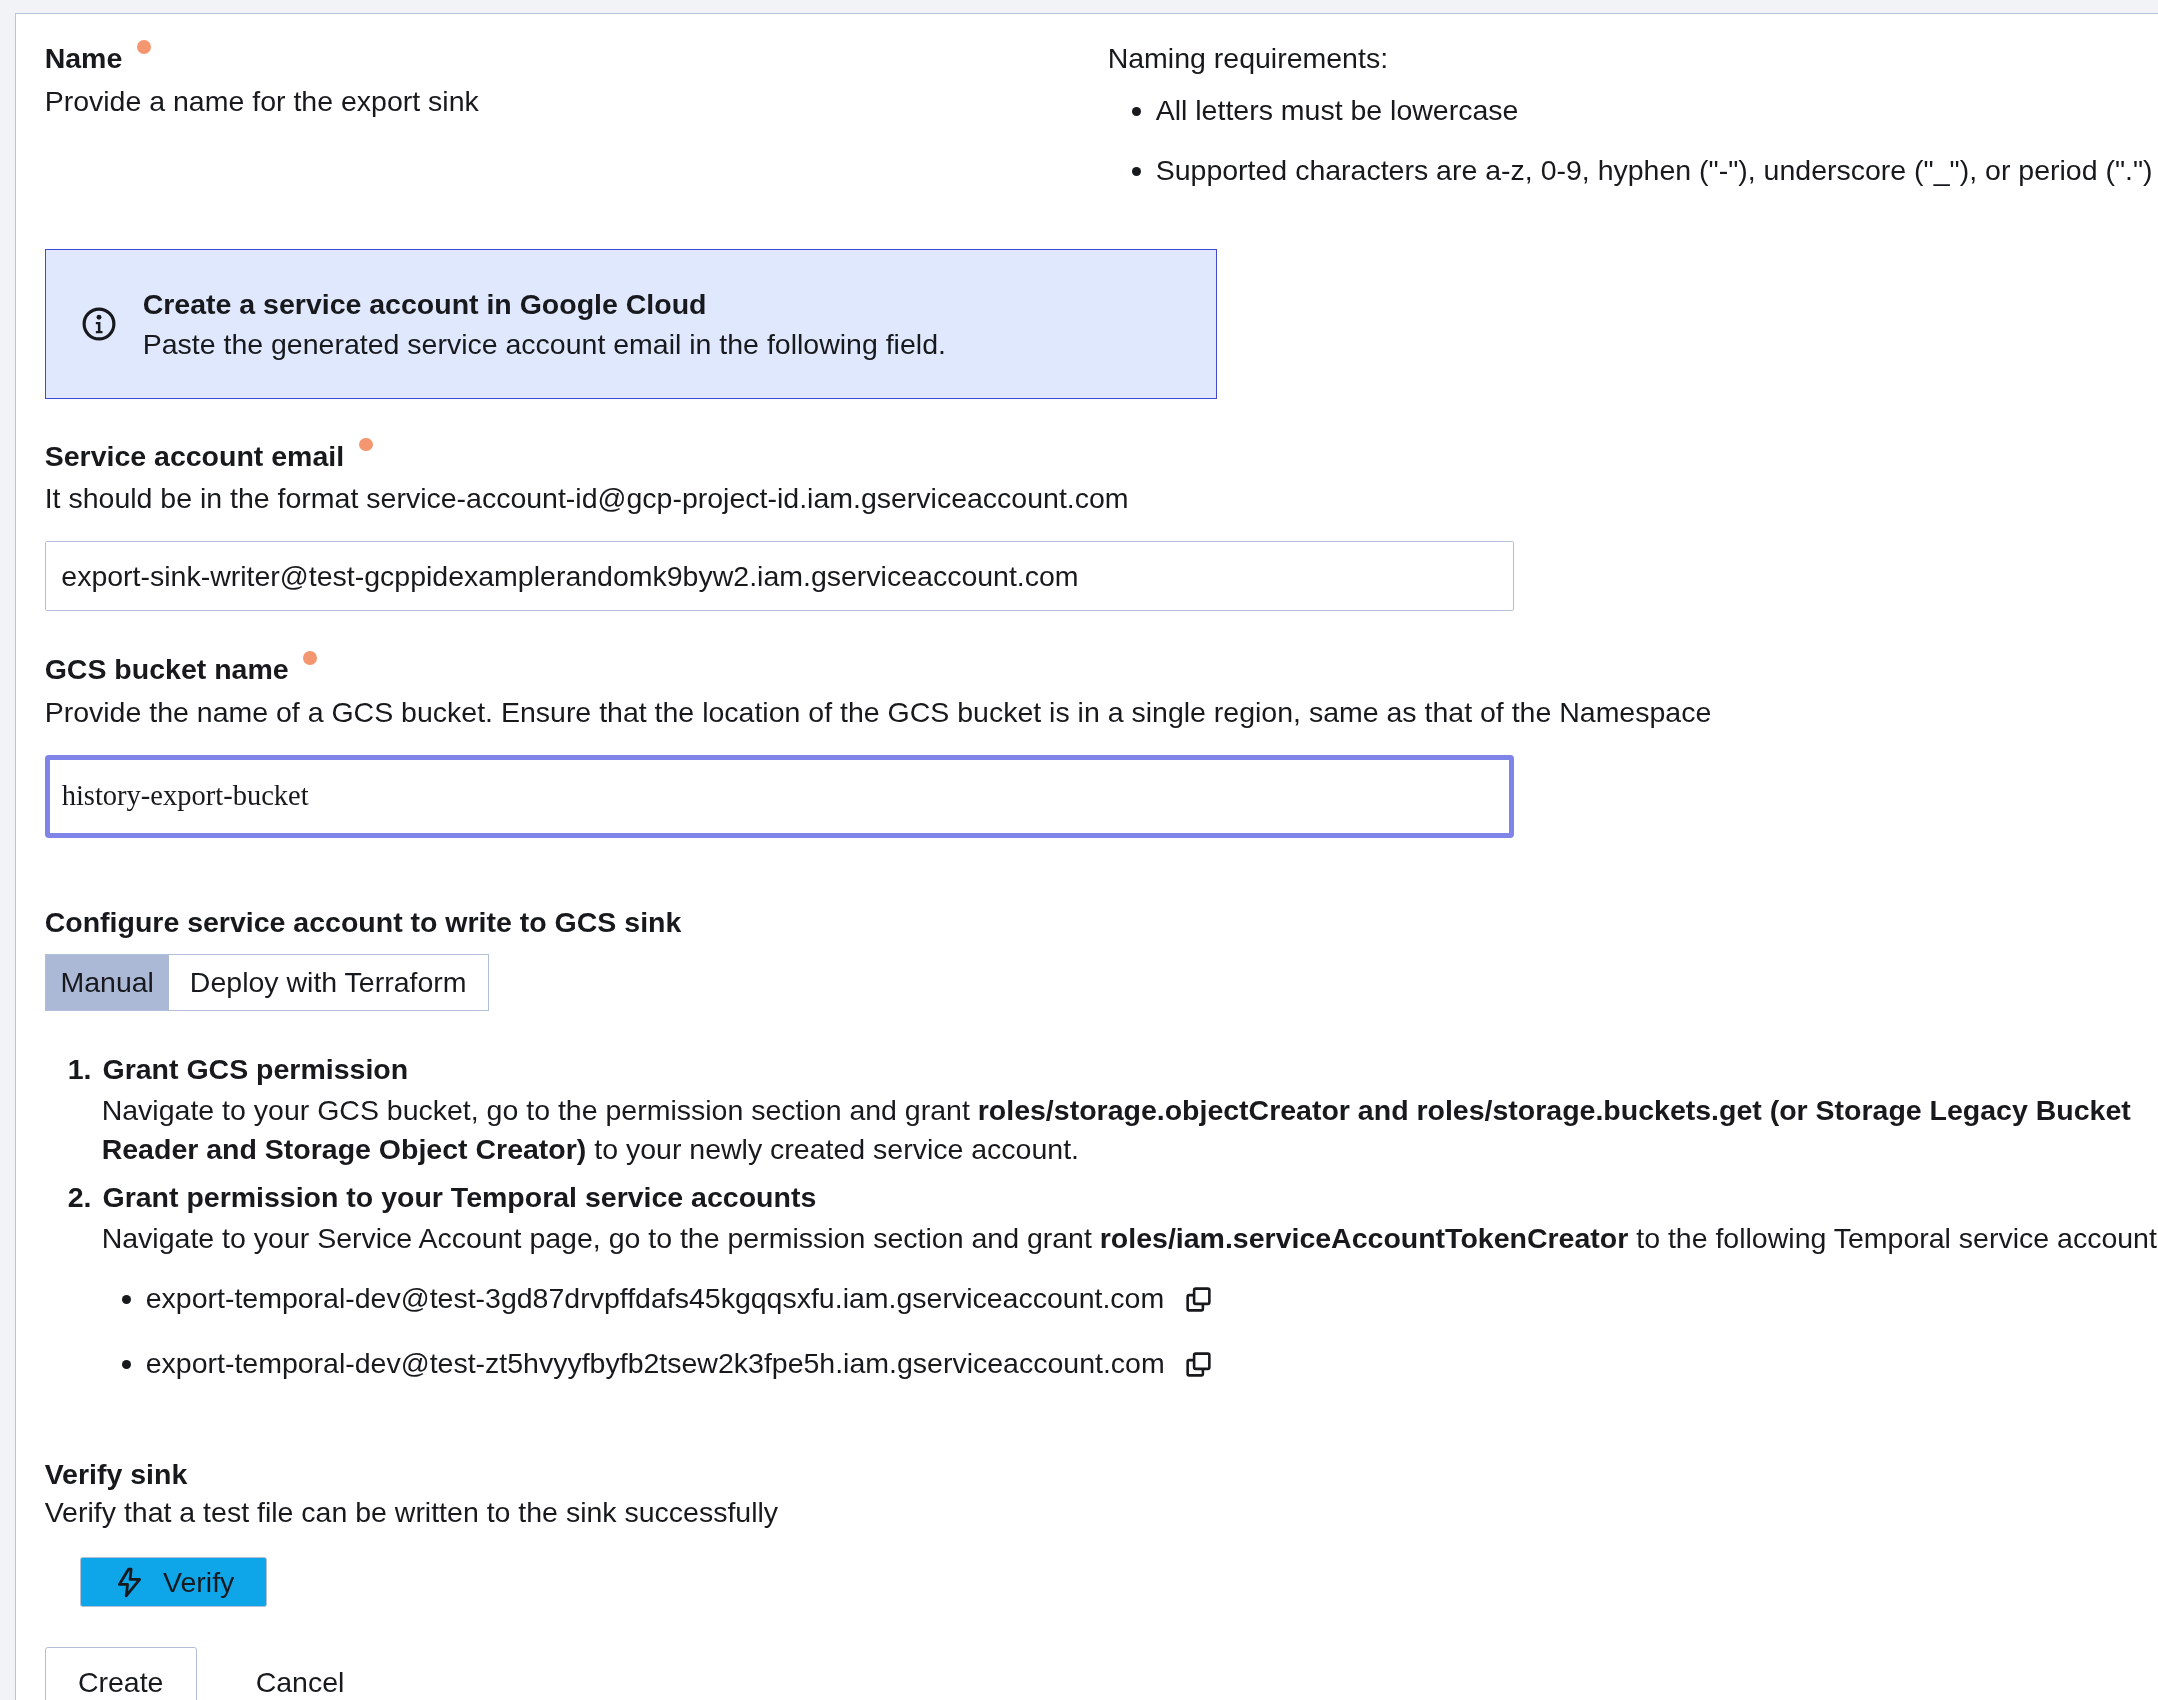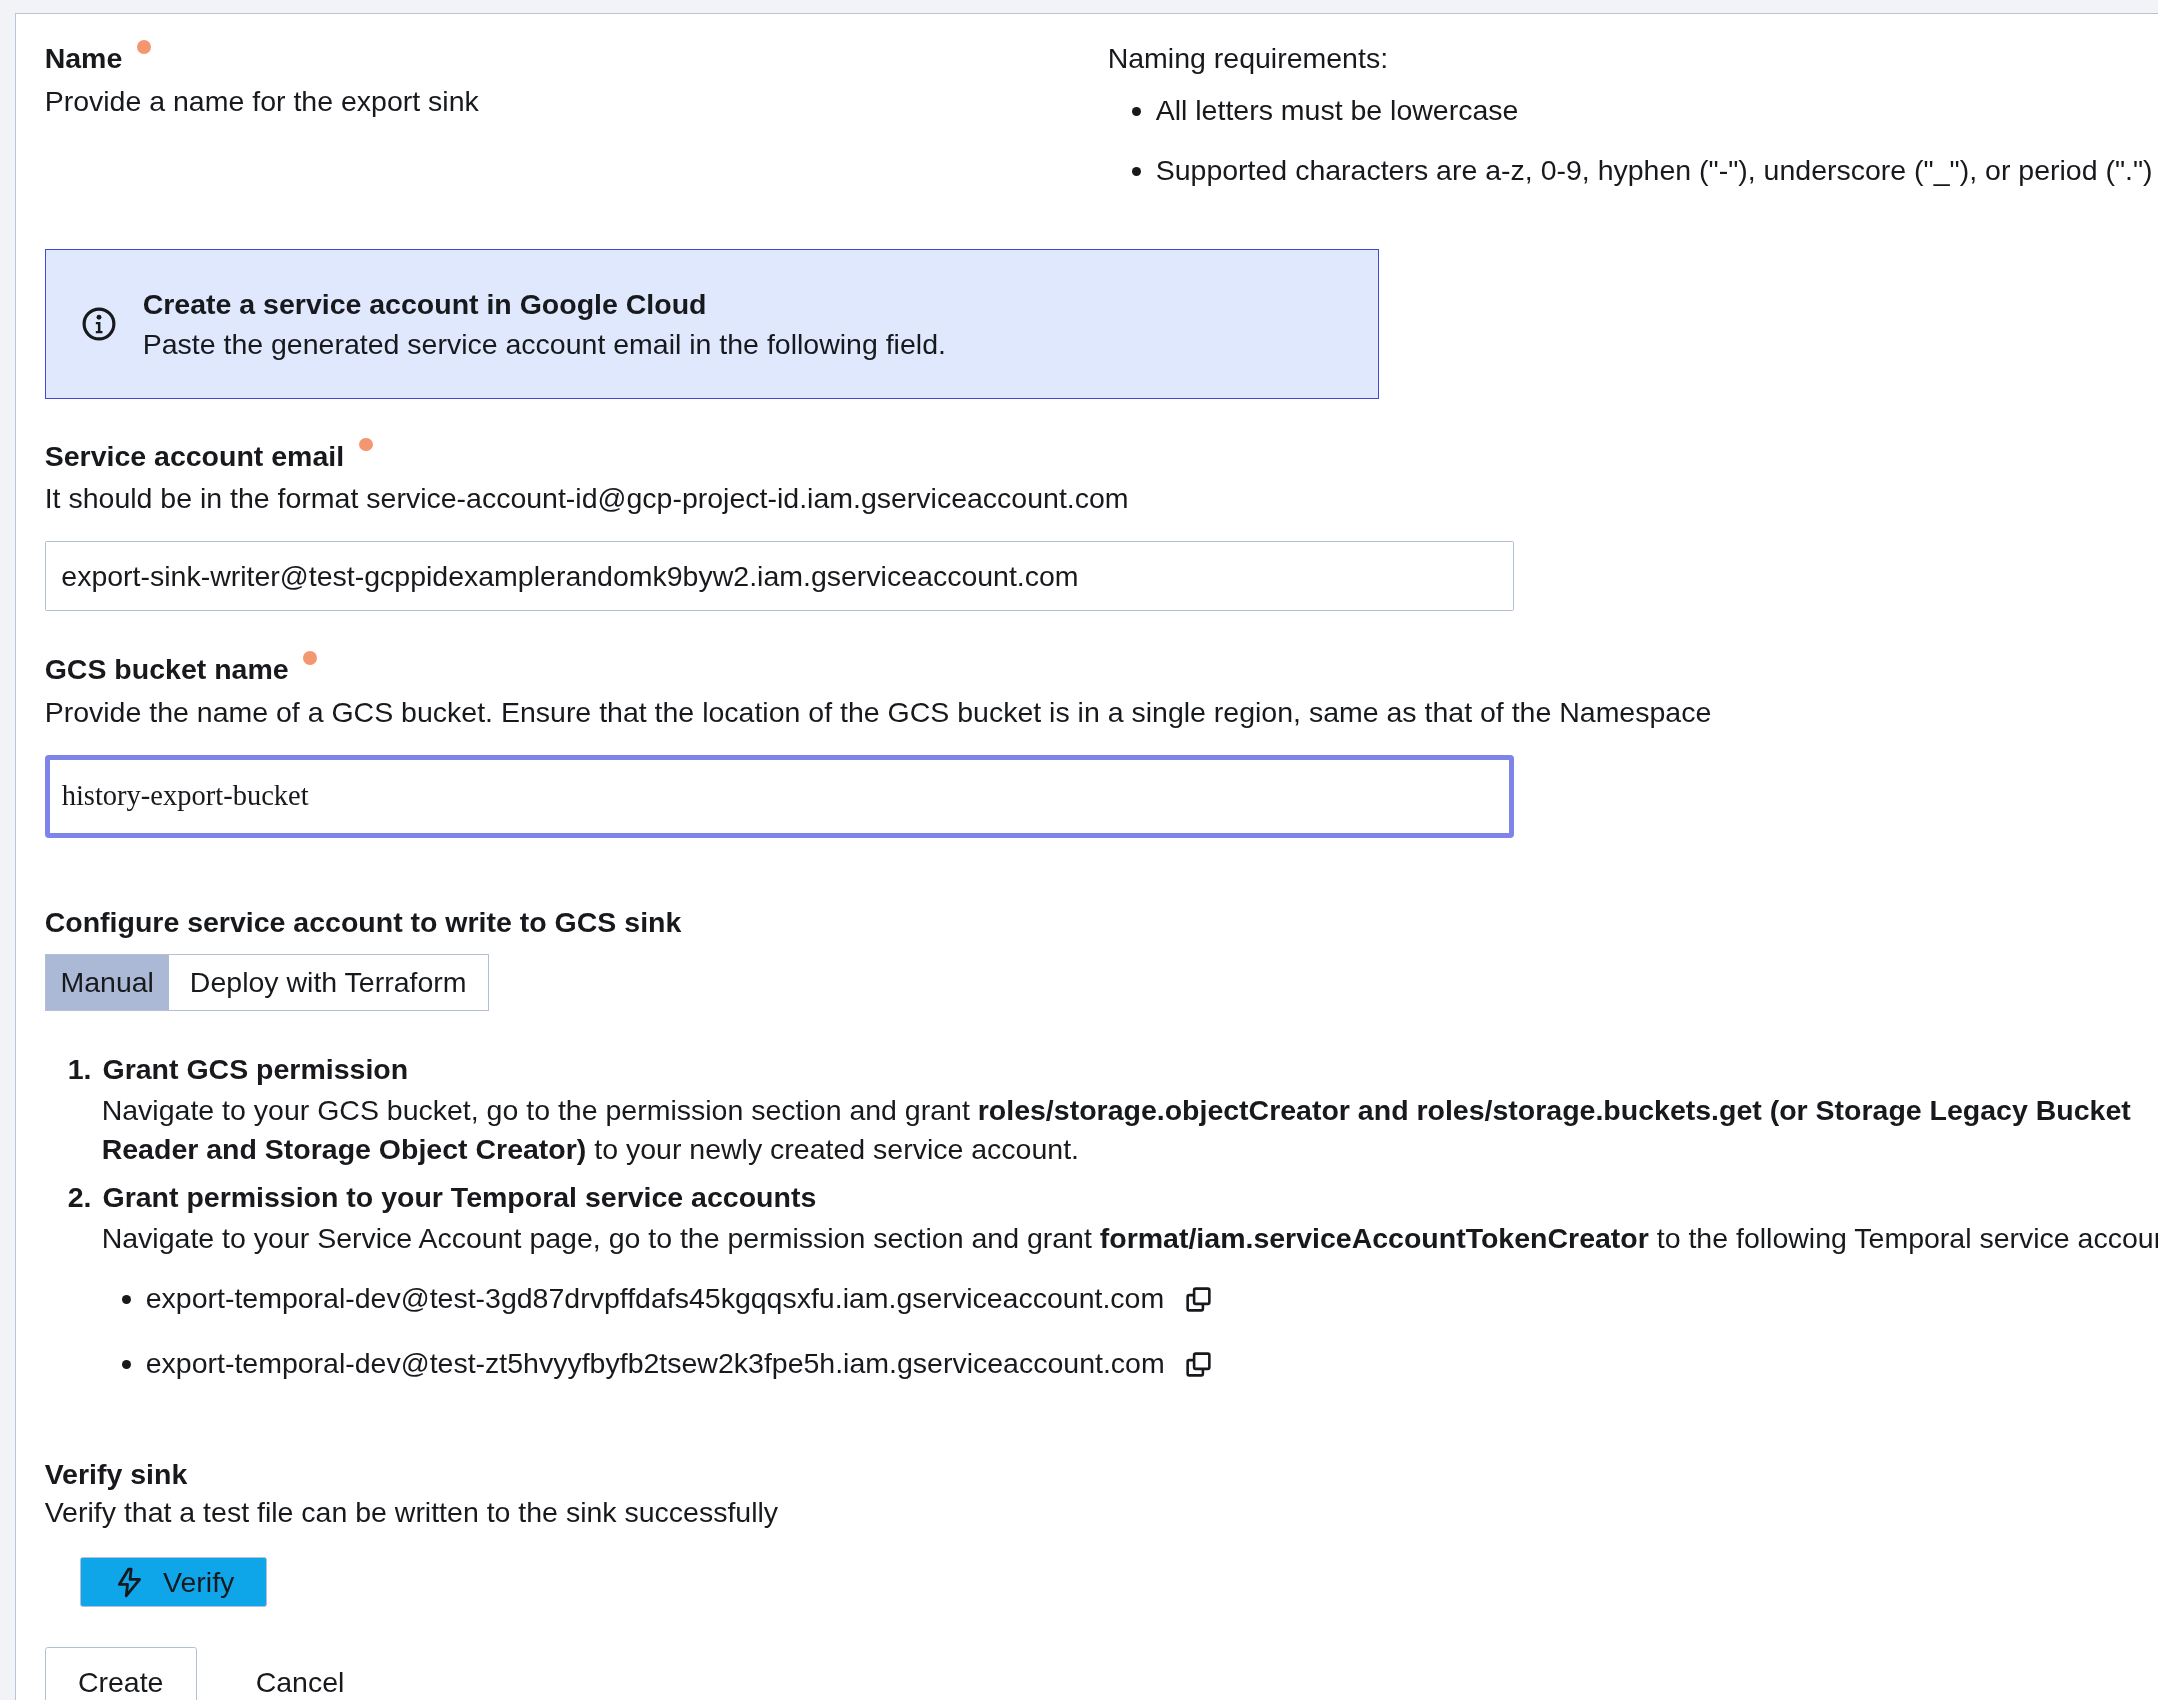--- a/index.html
+++ b/index.html
@@ -41,21 +41,21 @@
   }
   .w-narrow{width:1034px;}
   .w-wide{width:1469px;}
   .text-input.focused{border:5.5px solid var(--focus-border);height:83px;padding:0 12px;border-radius:3.7px;font-family:Liberation Serif, serif;}
 
   .nr-title{line-height:37px;margin-bottom:14.7px;}
   .nr-list{margin:0;padding-left:48px;}
   .nr-list li{line-height:37px;margin-bottom:23px;}
 
   .info-banner{
-    margin-top:37px;width:1334px;height:150px;
+    margin-top:37px;width:1172px;height:150px;
     background:var(--info-bg);border:1.8px solid var(--info-border);
     display:flex;align-items:center;gap:25px;padding:0 27.5px 0 34px;
   }
   .info-icon{flex:none;display:flex;}
   .info-text{line-height:40px;}
   .info-title{font-weight:700;}
 
   .section{margin-top:39px;}
   .section-gcs{margin-top:40px;}
   .section-title{font-weight:700;line-height:37px;}
@@ -168,21 +168,21 @@
           <div class="step-body">
             <span>Navigate to your GCS bucket, go to the permission section and grant </span><b>roles/storage.objectCreator and roles/storage.buckets.get (or Storage Legacy Bucket Reader and Storage Object Creator)</b><span> to your newly created service account.</span>
           </div>
         </div>
 
         <div class="step step-2">
           <div class="step-title">
             <span class="step-num">2.</span><span>Grant permission to your Temporal service accounts</span>
           </div>
           <div class="step-body">
-            <span>Navigate to your Service Account page, go to the permission section and grant </span><b>format/iam.serviceAccountTokenCreator</b><span> to the following Temporal service accounts:</span>
+            <span>Navigate to your Service Account page, go to the permission section and grant </span><b>roles/iam.serviceAccountTokenCreator</b><span> to the following Temporal service accounts:</span>
           </div>
         </div>
 
         <ul class="accounts">
           <li>
             <span>export-temporal-dev@test-3gd87drvpffdafs45kgqqsxfu.iam.gserviceaccount.com</span><button class="copy-btn">
                 <span><svg width="31" height="31" viewBox="0 0 24 24" fill="#ffffff" stroke="#17191d" stroke-width="2">
                     <rect x="3.6" y="8.6" width="11.8" height="11.8" rx="1.2"></rect>
                     <rect x="8.6" y="3.6" width="11.8" height="11.8" rx="1.2"></rect>
                   </svg></span>

